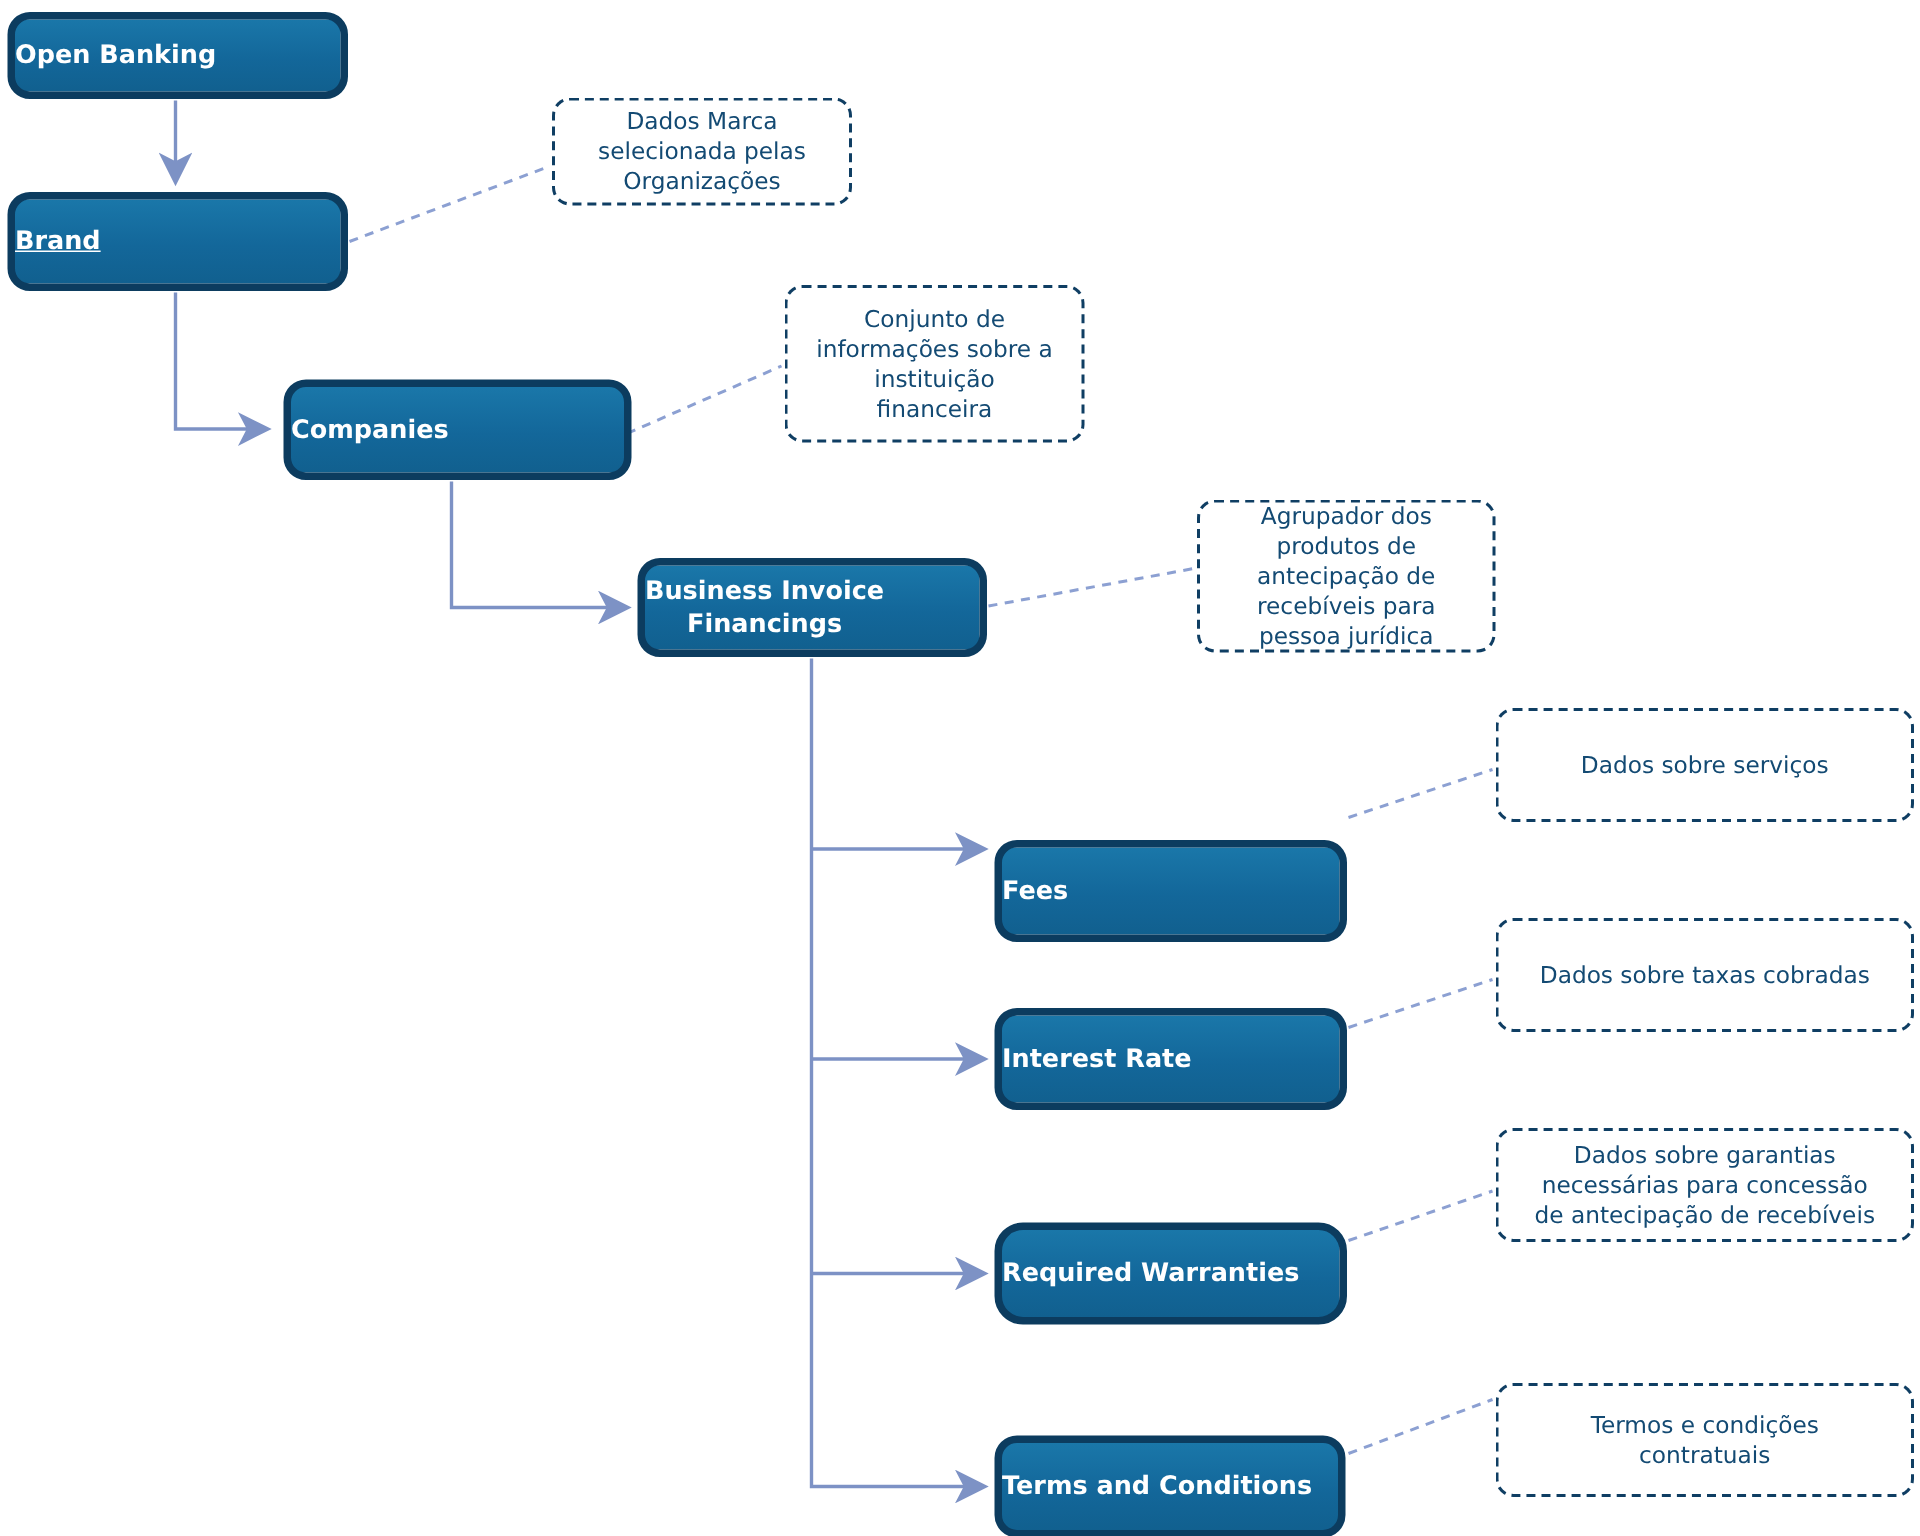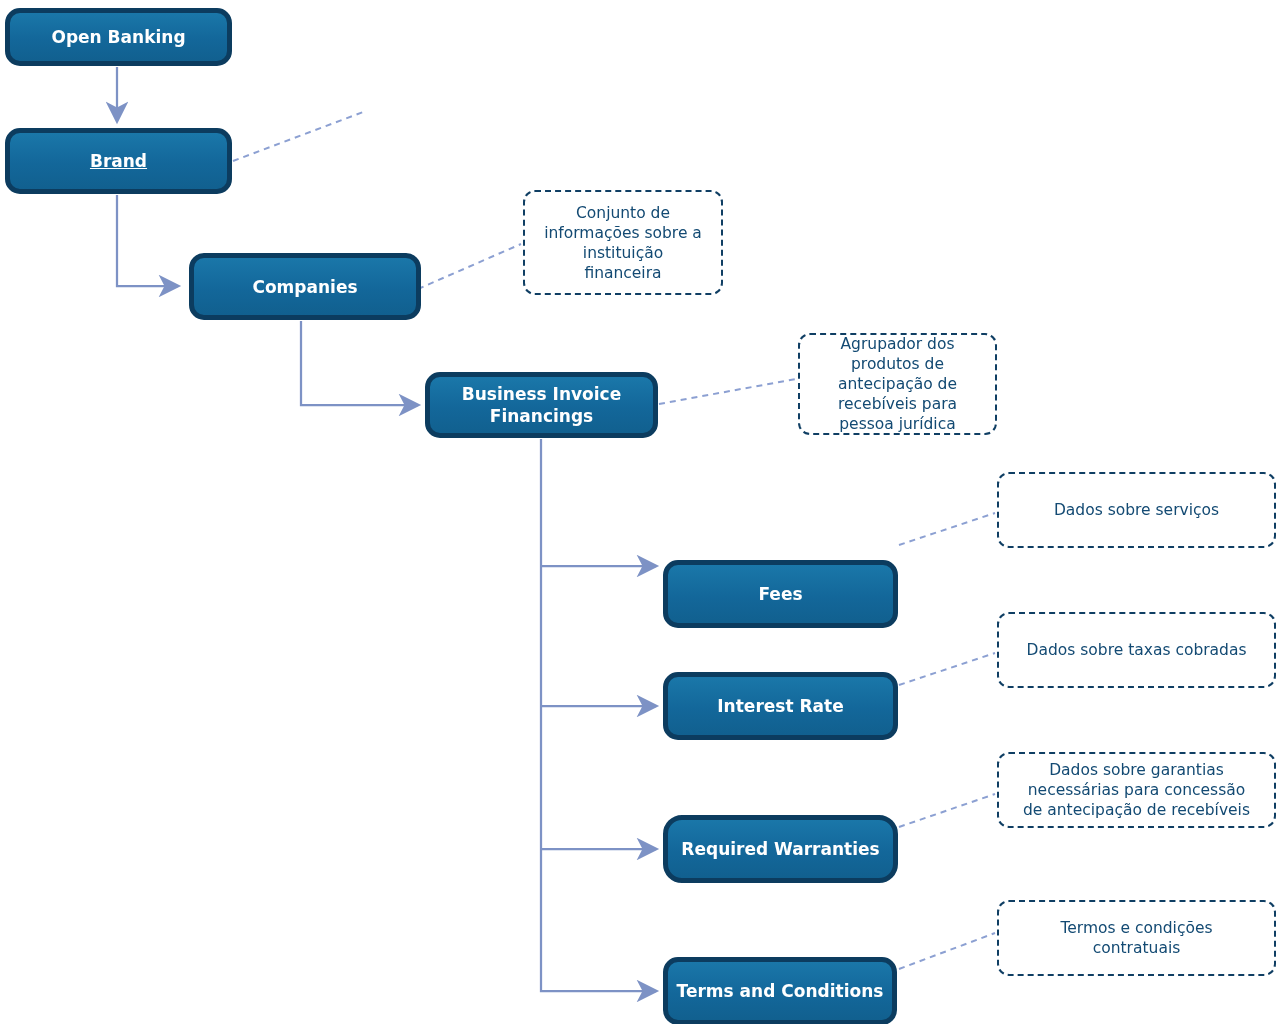--- a/index.html
+++ b/index.html
@@ -12,21 +12,21 @@
   }
   .canvas { position: absolute; left: 0; top: 0; width: 1280px; height: 1024px; }
   svg.wires { position: absolute; left: 0; top: 0; width: 1280px; height: 1024px; pointer-events: none; }
 
   .node {
     position: absolute;
     box-sizing: border-box;
     background: linear-gradient(180deg, #1a77a9 0%, #13679a 55%, #11608f 100%);
     border: 5px solid #0c3c5f;
     border-radius: 15px;
-    display: flex; align-items: center; justify-content: center;
+    display: flex; align-items: center; justify-content: flex-start;
     color: #ffffff;
     font-size: 17px; font-weight: 700;
     text-align: center;
     line-height: 22px;
     white-space: pre;
   }
   .note {
     position: absolute;
     box-sizing: border-box;
     background: #ffffff;
@@ -98,20 +98,25 @@
   </div>
 
   <div class="node" style="left:663px; top:815px; width:235px; height:68px;border-radius:19px;">
     <span>Required Warranties</span>
   </div>
 
   <div class="node" style="left:663px; top:957px; width:234px; height:68px;">
     <span>Terms and Conditions</span>
   </div>
 
+  <div class="note" style="left:368px; top:65px; width:200px; height:72px;">
+    <span>Dados Marca
+selecionada pelas
+Organizações</span>
+  </div>
 
   <div class="note" style="left:523px; top:190px; width:200px; height:105px;">
     <span>Conjunto de
 informações sobre a
 instituição
 financeira</span>
   </div>
 
   <div class="note" style="left:798px; top:333px; width:199px; height:102px;">
     <span>Agrupador dos
@@ -128,18 +133,18 @@
   <div class="note" style="left:997px; top:612px; width:279px; height:76px;">
     <span>Dados sobre taxas cobradas</span>
   </div>
 
   <div class="note" style="left:997px; top:752px; width:279px; height:76px;">
     <span>Dados sobre garantias
 necessárias para concessão
 de antecipação de recebíveis</span>
   </div>
 
-  <div class="note" style="left:997px; top:900px; width:279px; height:76px;">
+  <div class="note" style="left:997px; top:922px; width:279px; height:76px;">
     <span>Termos e condições
 contratuais</span>
   </div>
 
 </div>
 
 </body></html>

